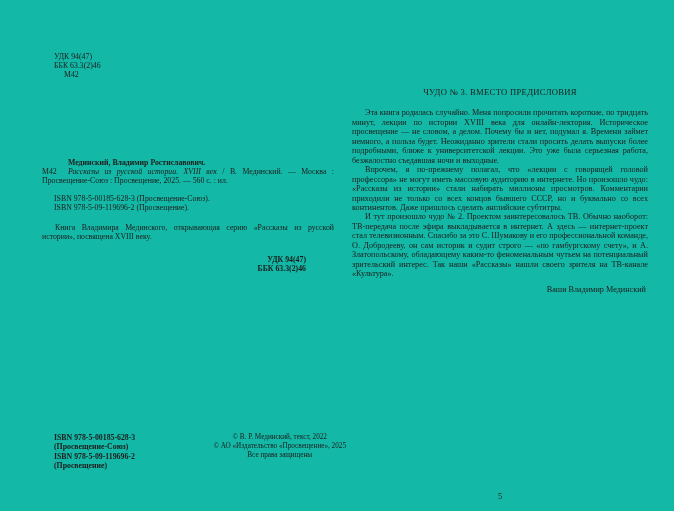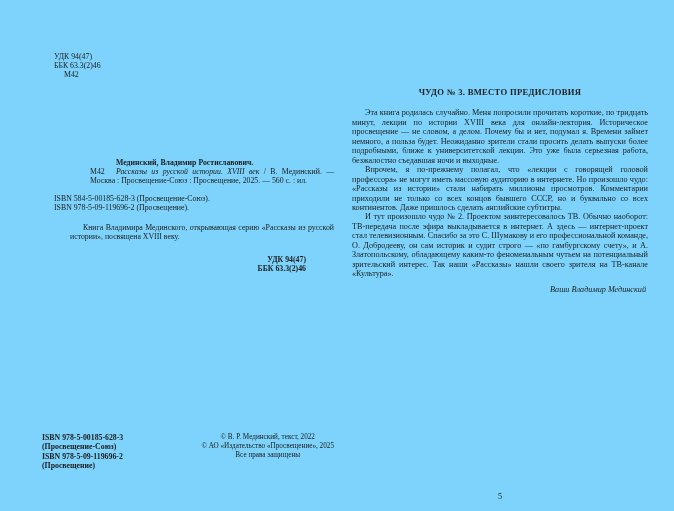--- a/index.html
+++ b/index.html
@@ -1,77 +1,76 @@
 <!DOCTYPE html>
 <html><head>
 <meta charset="utf-8">
 <style>
   html, body { margin: 0; padding: 0; background: #ffffff; }
   .canvas {
     position: relative;
     width: 674px;
     height: 511px;
-    background: #7dd3fc;
+    background: #14b8a6;
     font-family: "Liberation Serif", serif;
     color: #1c1c1c;
     overflow: hidden;
   }
 
   
   .left-page {
     position: absolute;
     left: 42px;
     top: 52px;
     width: 292px;
     height: 425px;
     font-size: 7.8px;
     line-height: 9.2px;
   }
   .udk-top { margin-left: 12px; }
   .udk-top .code-line { margin-left: 10px; }
 
-  .bib { position: relative; margin-top: 78px; margin-left: 48px; }
+  .bib { position: relative; margin-top: 78px; }
   .bib-author { font-weight: bold; margin-left: 26px; }
   .bib-entry { position: relative; text-indent: 26px; text-align: justify; }
   .bib-code { position: absolute; left: 0; top: 0; text-indent: 0; font-weight: normal; }
   .bib-title { font-weight: normal; font-style: italic; }
 
   .isbn-block { margin-top: 9px; margin-left: 12px; }
 
-  .annotation { margin-top: 10px; margin-left: 28px; }
+  .annotation { margin-top: 10px; }
   .annotation p { margin: 0; text-indent: 13px; text-align: justify; }
 
   .udk-bottom { margin-top: 14px; text-align: right; font-weight: bold; padding-right: 28px; }
 
-  .left-footer { position: absolute; left: 0; bottom: 6px; width: 100%; }
+  .left-footer { position: absolute; left: 12px; bottom: 6px; width: 100%; }
   .isbn-footer { float: left; font-weight: bold; line-height: 9.6px; }
   .copyright { float: right; font-size: 7.2px; line-height: 9.4px; text-align: center; max-width: 150px; }
   .copyright .rights { margin-top: 0px; }
 
   
   .right-page {
     position: absolute;
     left: 352px;
     top: 88px;
     width: 296px;
     font-size: 8.2px;
     line-height: 9.45px;
   }
   .chapter-heading {
     text-align: center;
-    font-weight: bold;
+    font-weight: normal;
     font-size: 8.6px;
     letter-spacing: 0.3px;
     margin-bottom: 11px;
   }
   .body-par { margin: 0; text-indent: 13px; text-align: justify; }
   .signature {
     margin-top: 6px;
     text-align: right;
-    font-style: italic;
     padding-right: 2px;
   }
   .page-number {
     position: absolute;
     left: 494px;
     top: 492px;
     width: 12px;
     text-align: center;
     font-size: 8.2px;
     font-family: "Liberation Serif", serif;
@@ -92,21 +91,21 @@
     </div>
 
     <div class="bib">
       <div class="bib-author">Мединский, Владимир Ростиславович.</div>
       <div class="bib-entry">
         <span class="bib-code">М42</span><span class="bib-title">Рассказы из русской истории. XVIII век</span><span> / В. Мединский. — Москва : Просвещение-Союз : Просвещение, 2025. — 560 с. : ил.</span>
       </div>
     </div>
 
     <div class="isbn-block">
-      <div>ISBN 584-5-00185-628-3 (Просвещение-Союз).</div>
+      <div>ISBN 978-5-00185-628-3 (Просвещение-Союз).</div>
       <div>ISBN 978-5-09-119696-2 (Просвещение).</div>
     </div>
 
     <div class="annotation">
       <p>Книга Владимира Мединского, открывающая серию «Рассказы из русской истории», посвящена XVIII веку.</p>
     </div>
 
     <div class="udk-bottom">
       <div>УДК 94(47)</div>
       <div>ББК 63.3(2)46</div>

